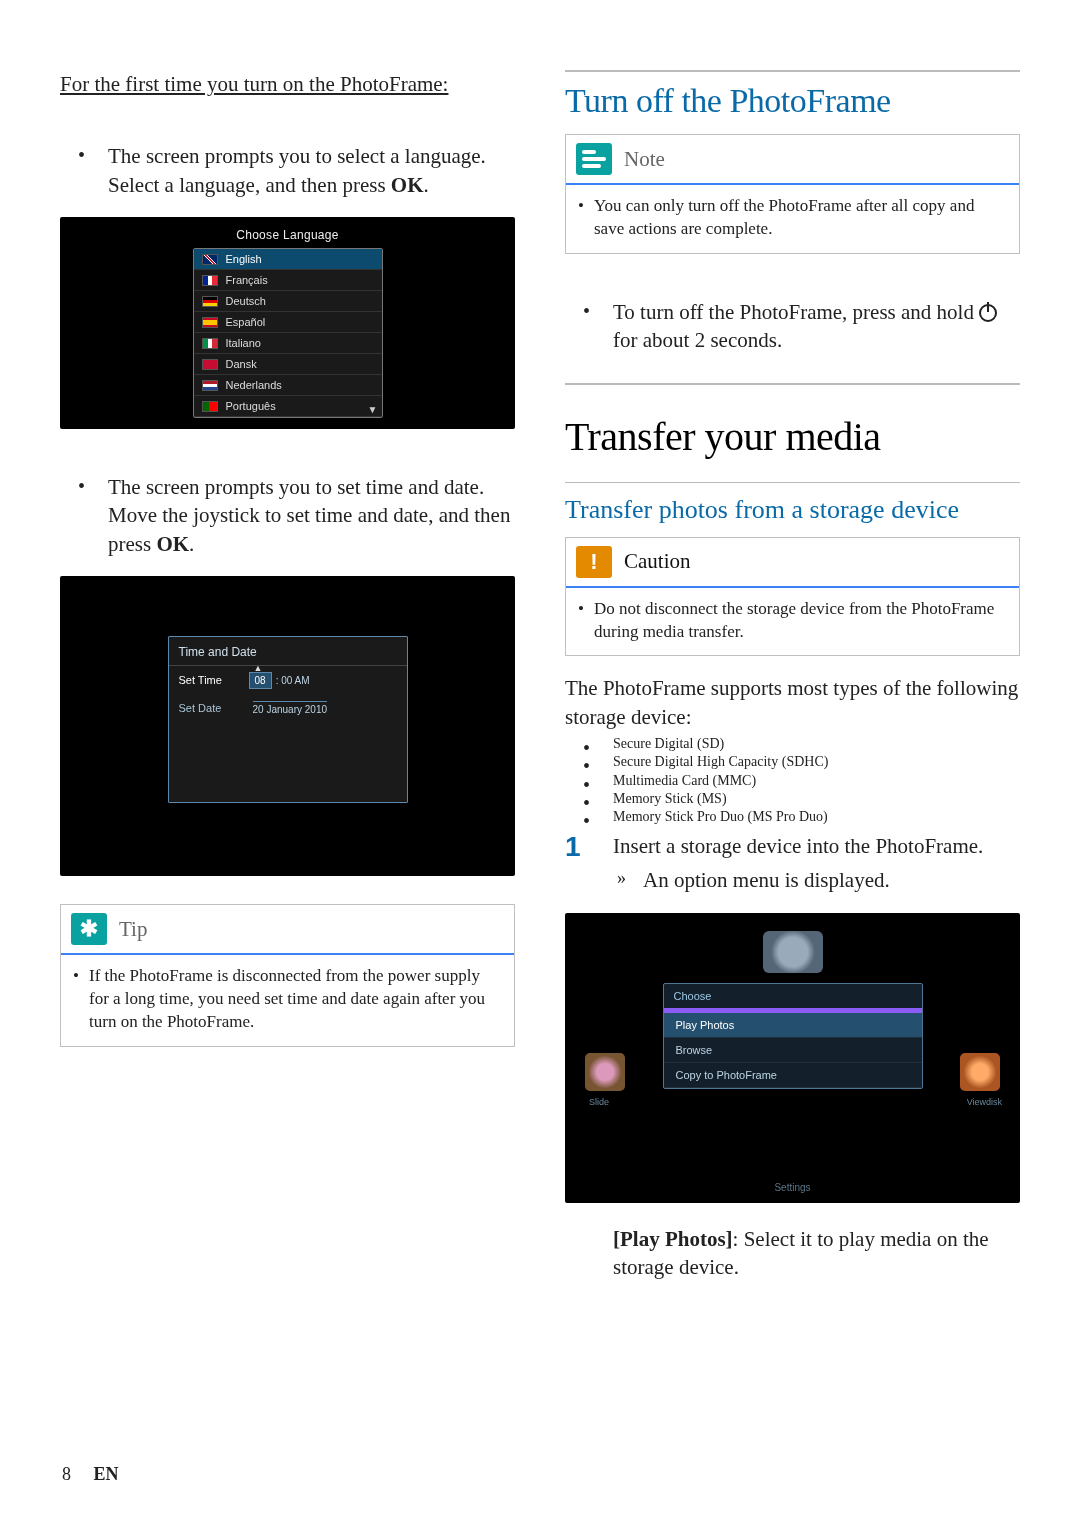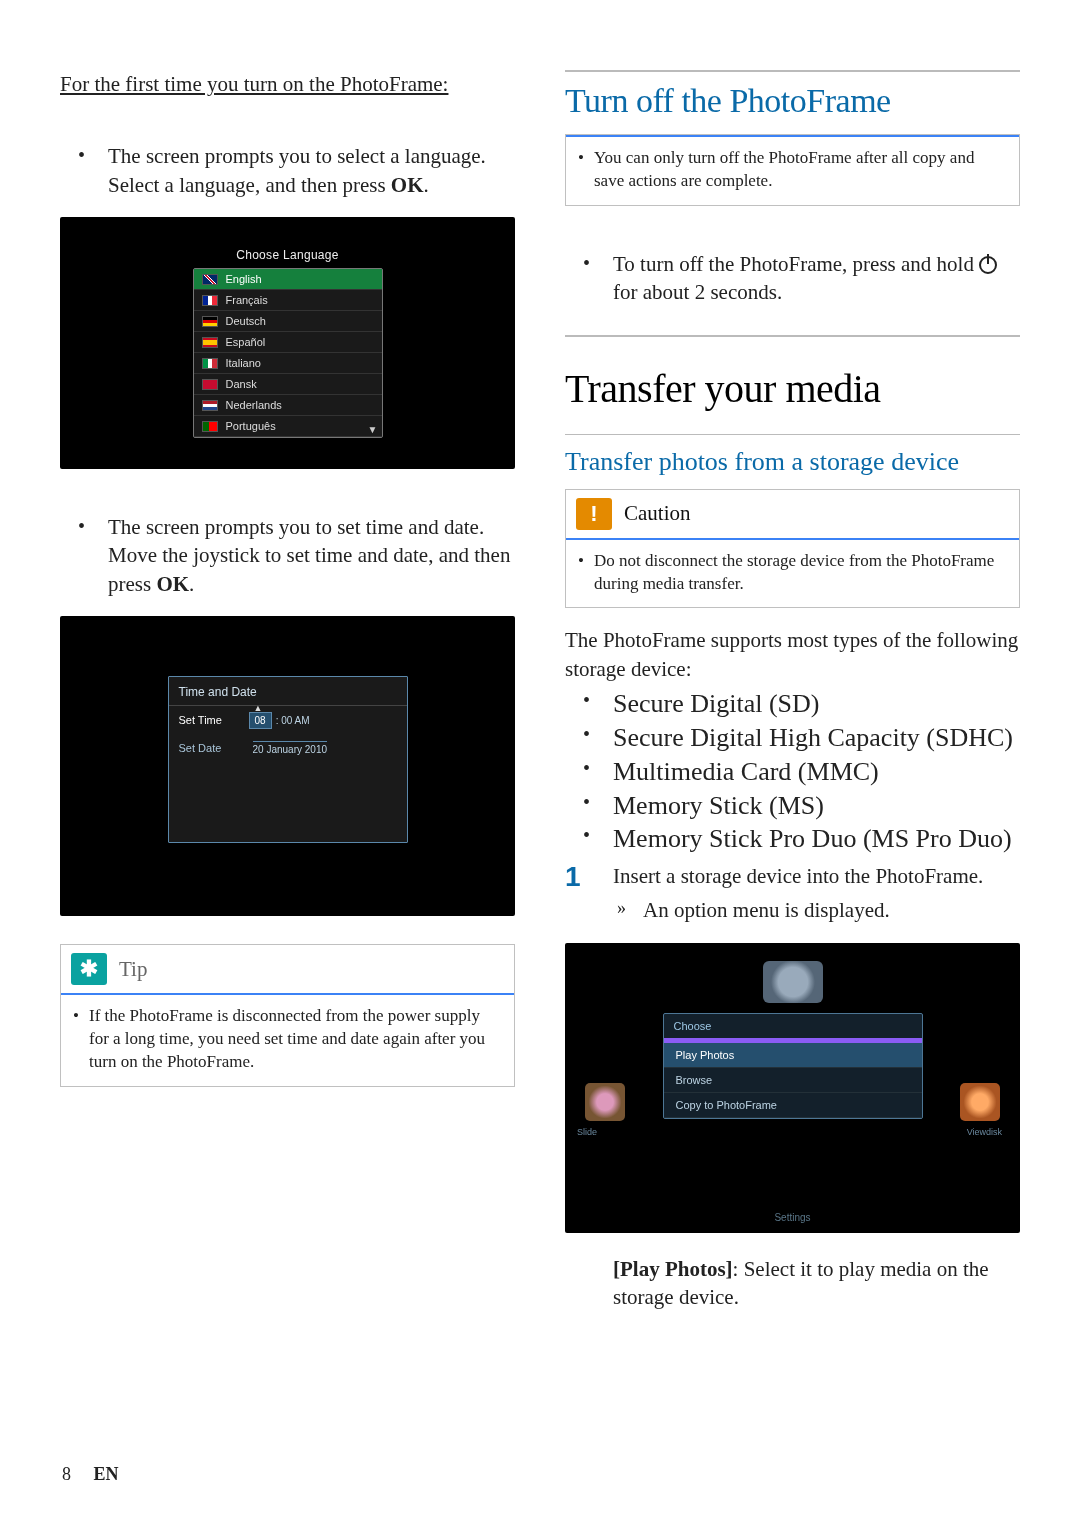--- a/index.html
+++ b/index.html
@@ -48,41 +48,41 @@
     font-size: 20px;
   }
   ul.compact-list {
     list-style: none;
     padding-left: 0;
     margin-bottom: 6px;
   }
   ul.compact-list > li {
     position: relative;
     padding-left: 48px;
-    font-size: 26px;
+    font-size: 14px;
     line-height: 1.3;
     color: #222;
   }
   ul.compact-list > li::before {
     content: "•";
     position: absolute;
     left: 18px;
     top: 0;
     font-size: 20px;
   }
   .ok { font-weight: 600; }
   
   .fig {
     background: #000;
     width: 100%;
     border-radius: 2px;
     margin-bottom: 22px;
   }
   .fig1 {
-    height: 252px;
+    height: 212px;
     display: flex;
     align-items: center;
     justify-content: center;
   }
   .lang-panel {
     width: 190px;
   }
   .lang-title {
     color: #eee;
     font-size: 12px;
@@ -101,21 +101,21 @@
     display: flex;
     align-items: center;
     padding: 4px 8px;
     font-size: 11px;
     font-family: Arial, sans-serif;
     color: #ddd;
     border-bottom: 1px solid #333;
   }
   .lang-row:last-child { border-bottom: none; }
   .lang-row.selected {
-    background: #15803d;
+    background: #0c4a6e;
     color: #fff;
   }
   .flag {
     width: 16px;
     height: 11px;
     margin-right: 8px;
     background: #999;
     border: 1px solid #555;
   }
   .flag.gb { background: linear-gradient(45deg,#002868 40%,#fff 40%,#fff 45%,#cf142b 45%,#cf142b 55%,#fff 55%,#fff 60%,#002868 60%); }
@@ -370,21 +370,21 @@
   }
   .fig3-side-icon.left { left: 20px; top: 140px; background: radial-gradient(circle,#d9b 30%,#753 60%); }
   .fig3-side-icon.right { right: 20px; top: 140px; background: radial-gradient(circle,#fa6 30%,#a52 60%); }
   .fig3-side-lbl {
     position: absolute;
     font-size: 9px;
     font-family: Arial, sans-serif;
     color: #6a889e;
     top: 184px;
   }
-  .fig3-side-lbl.left { left: 12px; }
+  .fig3-side-lbl.left { left: 24px; }
   .fig3-side-lbl.right { right: 18px; }
   .fig3-footer {
     position: absolute;
     bottom: 10px;
     width: 100%;
     text-align: center;
     font-size: 10px;
     font-family: Arial, sans-serif;
     color: #5a7688;
   }
@@ -508,20 +508,30 @@
           </ul>
       </div>
     </div>
   </div>
 
   <div class="col">
     <hr class="hr-top">
     <h2 class="section" style="margin-top:0">Turn off the PhotoFrame</h2>
 
     <div class="callout note" style="margin-top:10px">
+      <div class="callout-head">
+        <div class="icon-box icon-note">
+          <div class="note-icon-lines">
+              <span></span>
+              <span></span>
+              <span></span>
+            </div>
+        </div>
+        <span class="callout-title">Note</span>
+      </div>
       <div class="callout-body">
         <ul>
             <li>You can only turn off the PhotoFrame after all copy and save actions are complete.</li>
           </ul>
       </div>
     </div>
 
     <ul class="body-list">
       <li>
         <span>To turn off the PhotoFrame, press and hold </span><span class="power-icon"></span><span> for about 2 seconds.</span>

